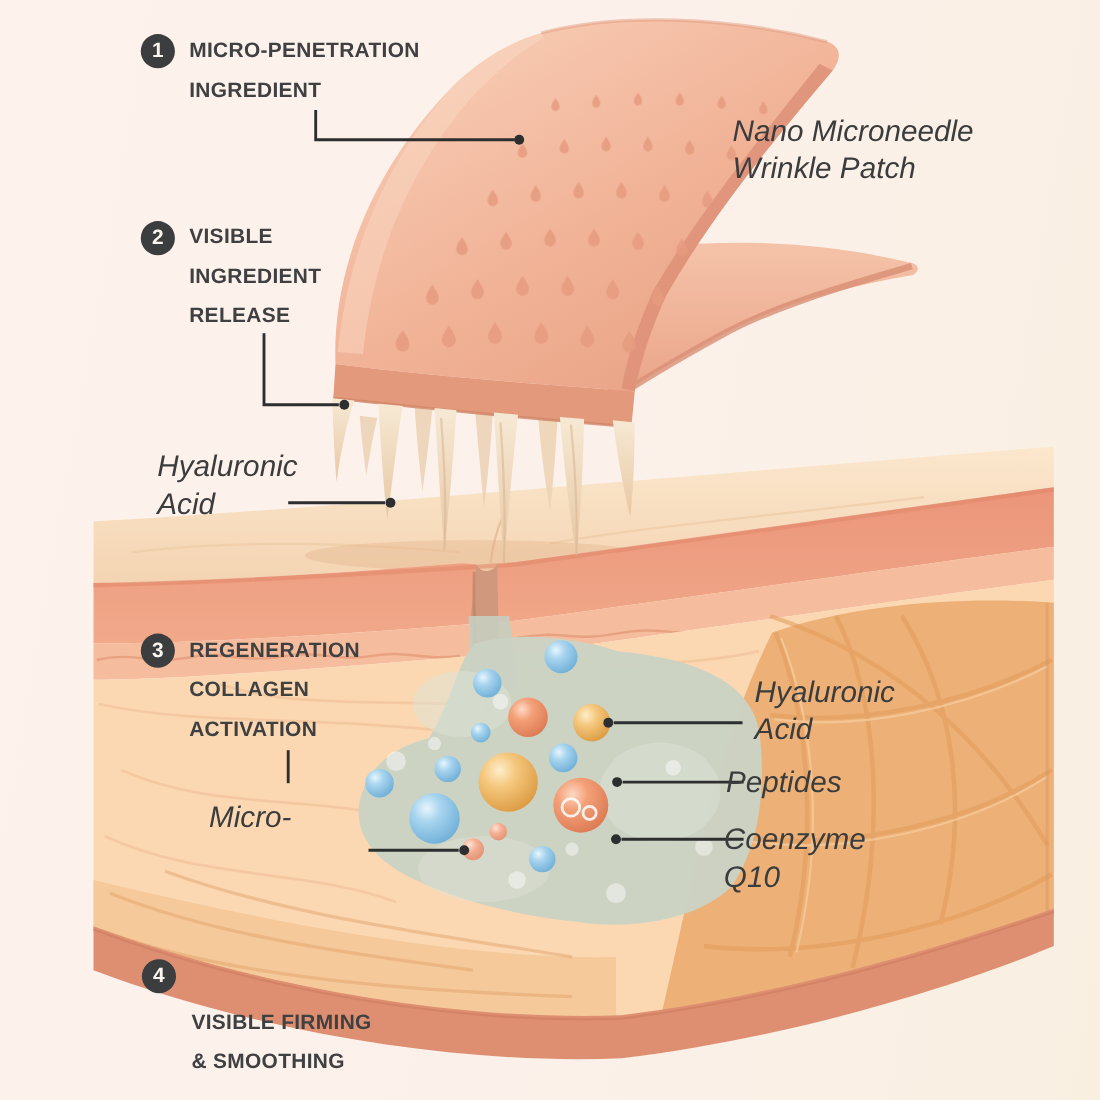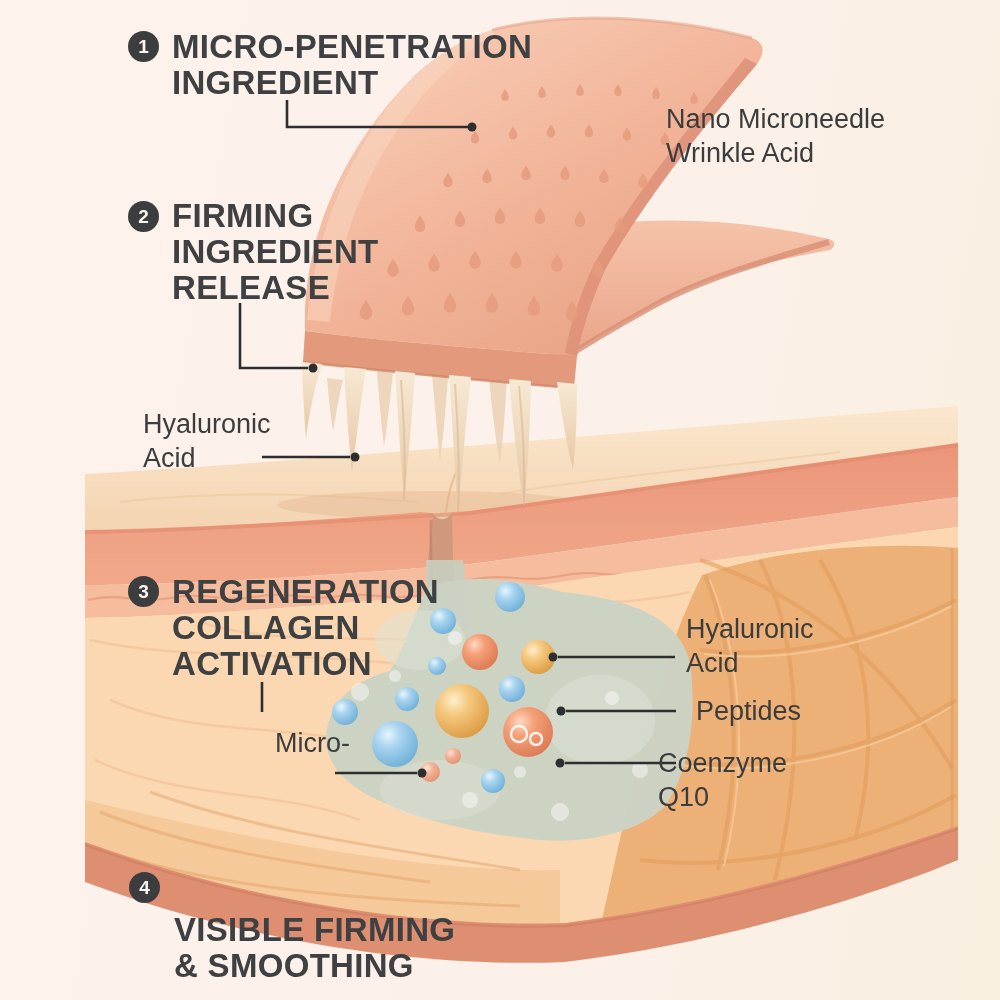--- a/index.html
+++ b/index.html
@@ -3,22 +3,22 @@
 <meta charset="utf-8">
 <style>
   html,body{margin:0;padding:0;}
   .stage{
     position:relative;width:1000px;height:1000px;overflow:hidden;
     background:linear-gradient(100deg,#fdf2ec 0%,#fcf1ea 55%,#f8efe1 100%);
     font-family:"Liberation Sans",sans-serif;
   }
   .stage svg{position:absolute;left:0;top:0;}
   .txt{position:absolute;color:#3a3c3d;font-size:27px;line-height:34px;}
-  .txt .ln{display:block;}
-  .heading{position:absolute;color:#3e4042;font-weight:700;font-size:33px;line-height:36px;letter-spacing:.3px;}
+  .txt .ln{display:block;font-style:italic;}
+  .heading{position:absolute;color:#3e4042;font-weight:700;font-size:19px;line-height:36px;letter-spacing:.3px;}
   .heading .ln{display:block;white-space:nowrap;}
   .badge{
     position:absolute;width:31px;height:31px;border-radius:50%;
     background:#3b3d3e;color:#fdf6ef;font-weight:700;font-size:19px;
     display:flex;align-items:center;justify-content:center;
   }
 </style>
 </head>
 <body>
 
@@ -244,55 +244,55 @@
 </svg>
 
 <div class="badge" style="left:128px;top:31px">1</div>
 <div class="heading" style="left:172px;top:29px">
   <span class="ln">MICRO-PENETRATION</span>
   <span class="ln">INGREDIENT</span>
 </div>
 
 <div class="txt" style="left:666px;top:102px">
   <span class="ln">Nano Microneedle</span>
-  <span class="ln">Wrinkle Acid</span>
+  <span class="ln">Wrinkle Patch</span>
 </div>
 
 <div class="badge" style="left:128px;top:201px">2</div>
 <div class="heading" style="left:172px;top:198px">
-  <span class="ln">FIRMING</span>
+  <span class="ln">VISIBLE</span>
   <span class="ln">INGREDIENT</span>
   <span class="ln">RELEASE</span>
 </div>
 
 <div class="txt" style="left:691px;top:333px">
 </div>
 
 <div class="txt" style="left:143px;top:407px">
   <span class="ln">Hyaluronic</span>
   <span class="ln">Acid</span>
 </div>
 
 <div class="badge" style="left:128px;top:576px">3</div>
 <div class="heading" style="left:172px;top:574px">
   <span class="ln">REGENERATION</span>
   <span class="ln">COLLAGEN</span>
   <span class="ln">ACTIVATION</span>
 </div>
 
-<div class="txt" style="left:190px;top:726px;width:160px;text-align:right">
+<div class="txt" style="left:190px;top:726px;width:160px;text-align:left">
   <span class="ln">Micro-</span>
 </div>
 
 <div class="txt" style="left:686px;top:612px">
   <span class="ln">Hyaluronic</span>
   <span class="ln">Acid</span>
 </div>
 
-<div class="txt" style="left:696px;top:694px">
+<div class="txt" style="left:660px;top:694px">
   <span class="ln">Peptides</span>
 </div>
 
 <div class="txt" style="left:658px;top:746px">
   <span class="ln">Coenzyme</span>
   <span class="ln">Q10</span>
 </div>
 
 <div class="badge" style="left:129px;top:872px">4</div>
 <div class="heading" style="left:174px;top:912px">

